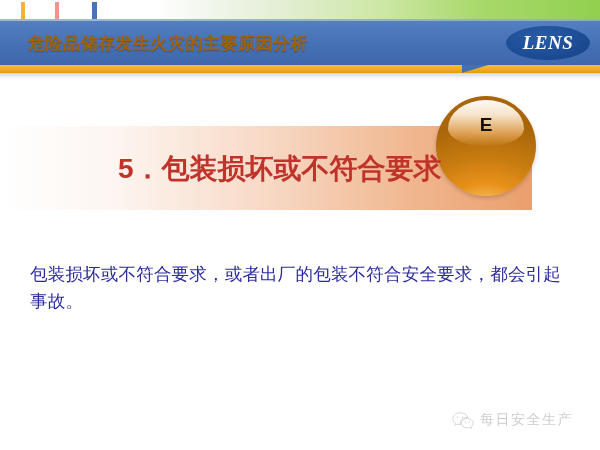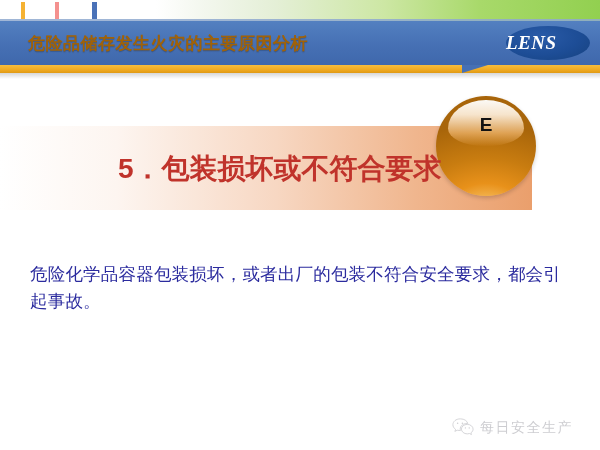--- a/index.html
+++ b/index.html
@@ -92,21 +92,21 @@
     height: 34px;
     border-radius: 50%;
     background: radial-gradient(ellipse at 40% 32%, #2a5ba8 0%, #1d4d96 55%, #16427f 100%);
   }
   .lens-logo-text {
     position: absolute;
     left: 0; top: 0;
     width: 84px;
     height: 34px;
     line-height: 34px;
-    text-align: left;
+    text-align: center;
     color: #ffffff;
     font-family: "Liberation Serif", "DejaVu Serif", serif;
     font-size: 19px;
     font-style: italic;
     font-weight: bold;
     letter-spacing: .5px;
   }
 
   
   .orange-rule {
@@ -211,21 +211,21 @@
   }
 
   
   .watermark {
     position: absolute;
     left: 452px;
     top: 411px;
     width: 132px;
     height: 26px;
     display: flex;
-    align-items: flex-end;
+    align-items: flex-start;
     gap: 6px;
     opacity: .34;
   }
   .wechat-icon {
     width: 22px;
     height: 20px;
     flex: 0 0 auto;
   }
   .watermark-text {
     color: #6d6d78;
@@ -259,21 +259,21 @@
 
   <div class="section-banner"></div>
 
   <div class="sphere">
     <div class="sphere-highlight"></div>
     <div class="sphere-label">E</div>
   </div>
 
   <div class="section-title">5．包装损坏或不符合要求</div>
 
-  <div class="body-text">危险化学品容器包装损坏，或者出厂的包装不符合安全要求，都会引起事故。</div>
+  <div class="body-text">包装损坏或不符合要求，或者出厂的包装不符合安全要求，都会引起事故。</div>
 
   <div class="watermark">
     <svg class="wechat-icon" viewBox="0 0 32 28">
       <path d="M11.6 2.2C5.9 2.2 1.3 6 1.3 10.7c0 2.7 1.5 5.1 3.9 6.7l-1 3 3.4-1.7c1.2.3 2.5.5 3.9.5h.7c-.2-.7-.3-1.4-.3-2.1 0-4.6 4.4-8.3 9.9-8.3.4 0 .8 0 1.2.1-.9-3.8-5.2-6.7-10.4-6.7z" fill="none" stroke="#6d6d78" stroke-width="1.2"></path>
       <circle cx="8.2" cy="8.4" r="1.1" fill="#6d6d78"></circle>
       <circle cx="15.1" cy="8.4" r="1.1" fill="#6d6d78"></circle>
       <path d="M30.7 17.1c0-3.8-3.8-6.9-8.5-6.9s-8.5 3.1-8.5 6.9 3.8 6.9 8.5 6.9c1.1 0 2.2-.2 3.2-.5l2.9 1.5-.8-2.5c2-1.3 3.2-3.3 3.2-5.4z" fill="none" stroke="#6d6d78" stroke-width="1.2"></path>
       <circle cx="19.5" cy="15.3" r=".95" fill="#6d6d78"></circle>
       <circle cx="25.1" cy="15.3" r=".95" fill="#6d6d78"></circle>
     </svg>

